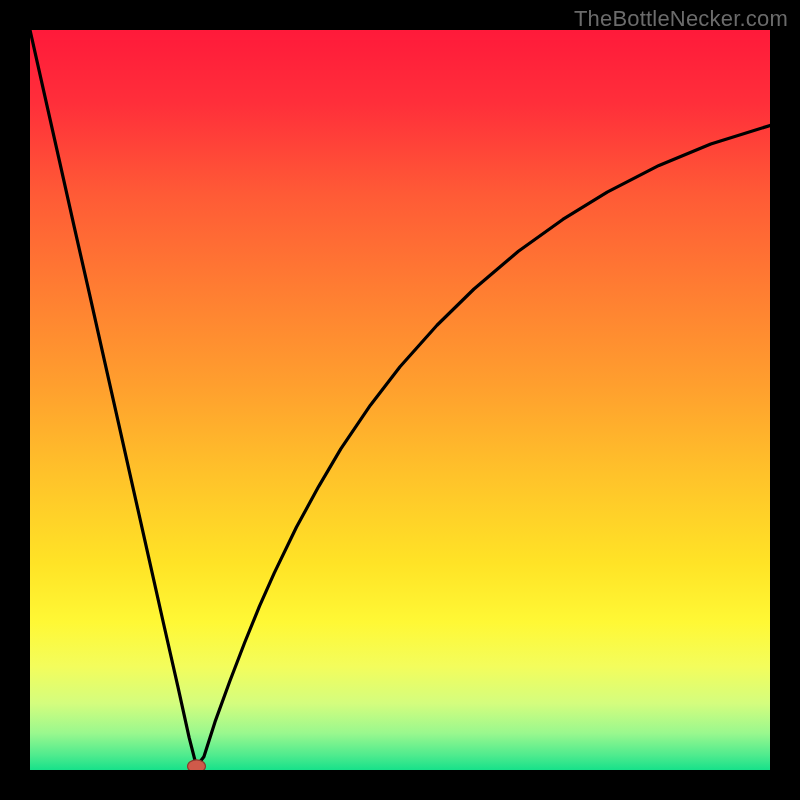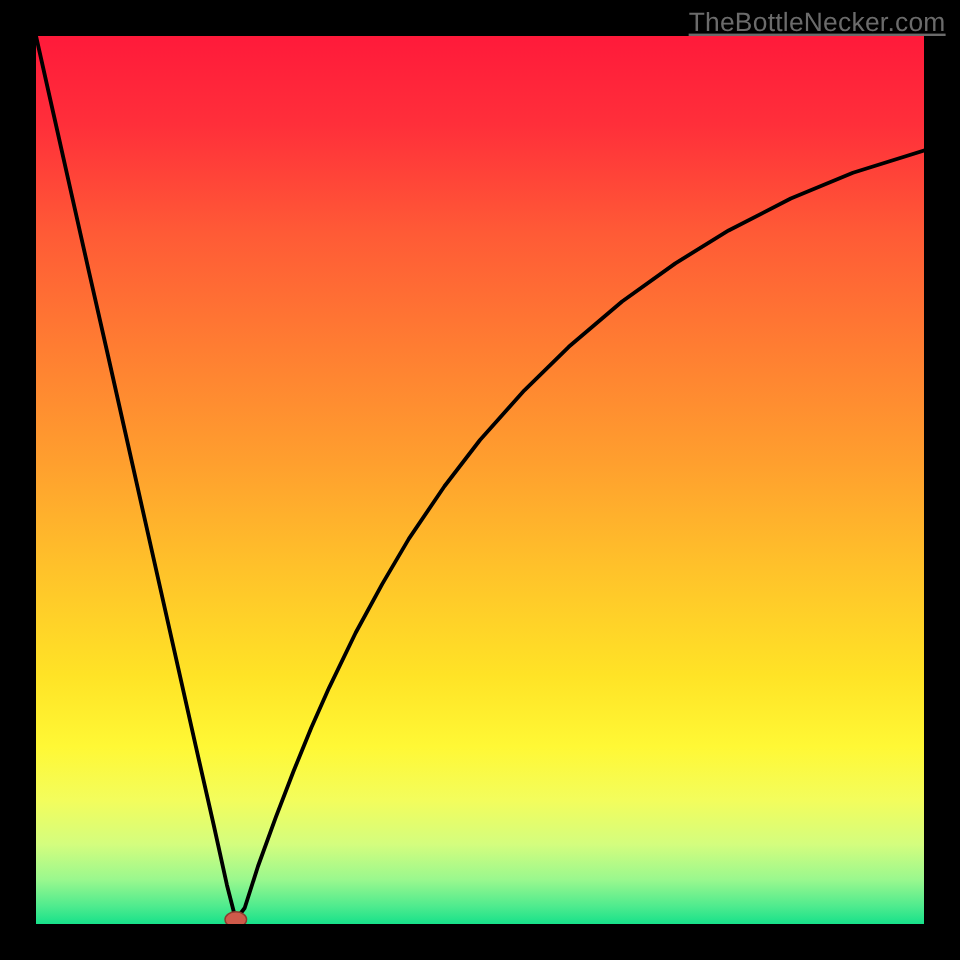--- a/index.html
+++ b/index.html
@@ -21,21 +21,20 @@
   }
   .watermark {
     position: absolute;
     top: 6px;
     right: 12px;
     color: #6b6b6b;
     font-size: 22px;
     font-weight: 500;
     letter-spacing: 0.2px;
     z-index: 50;
-    text-decoration: underline;
   }
   svg {
     display: block;
   }
 </style>
 </head>
 <body>
 
 <div class="watermark">TheBottleNecker.com</div>
 

